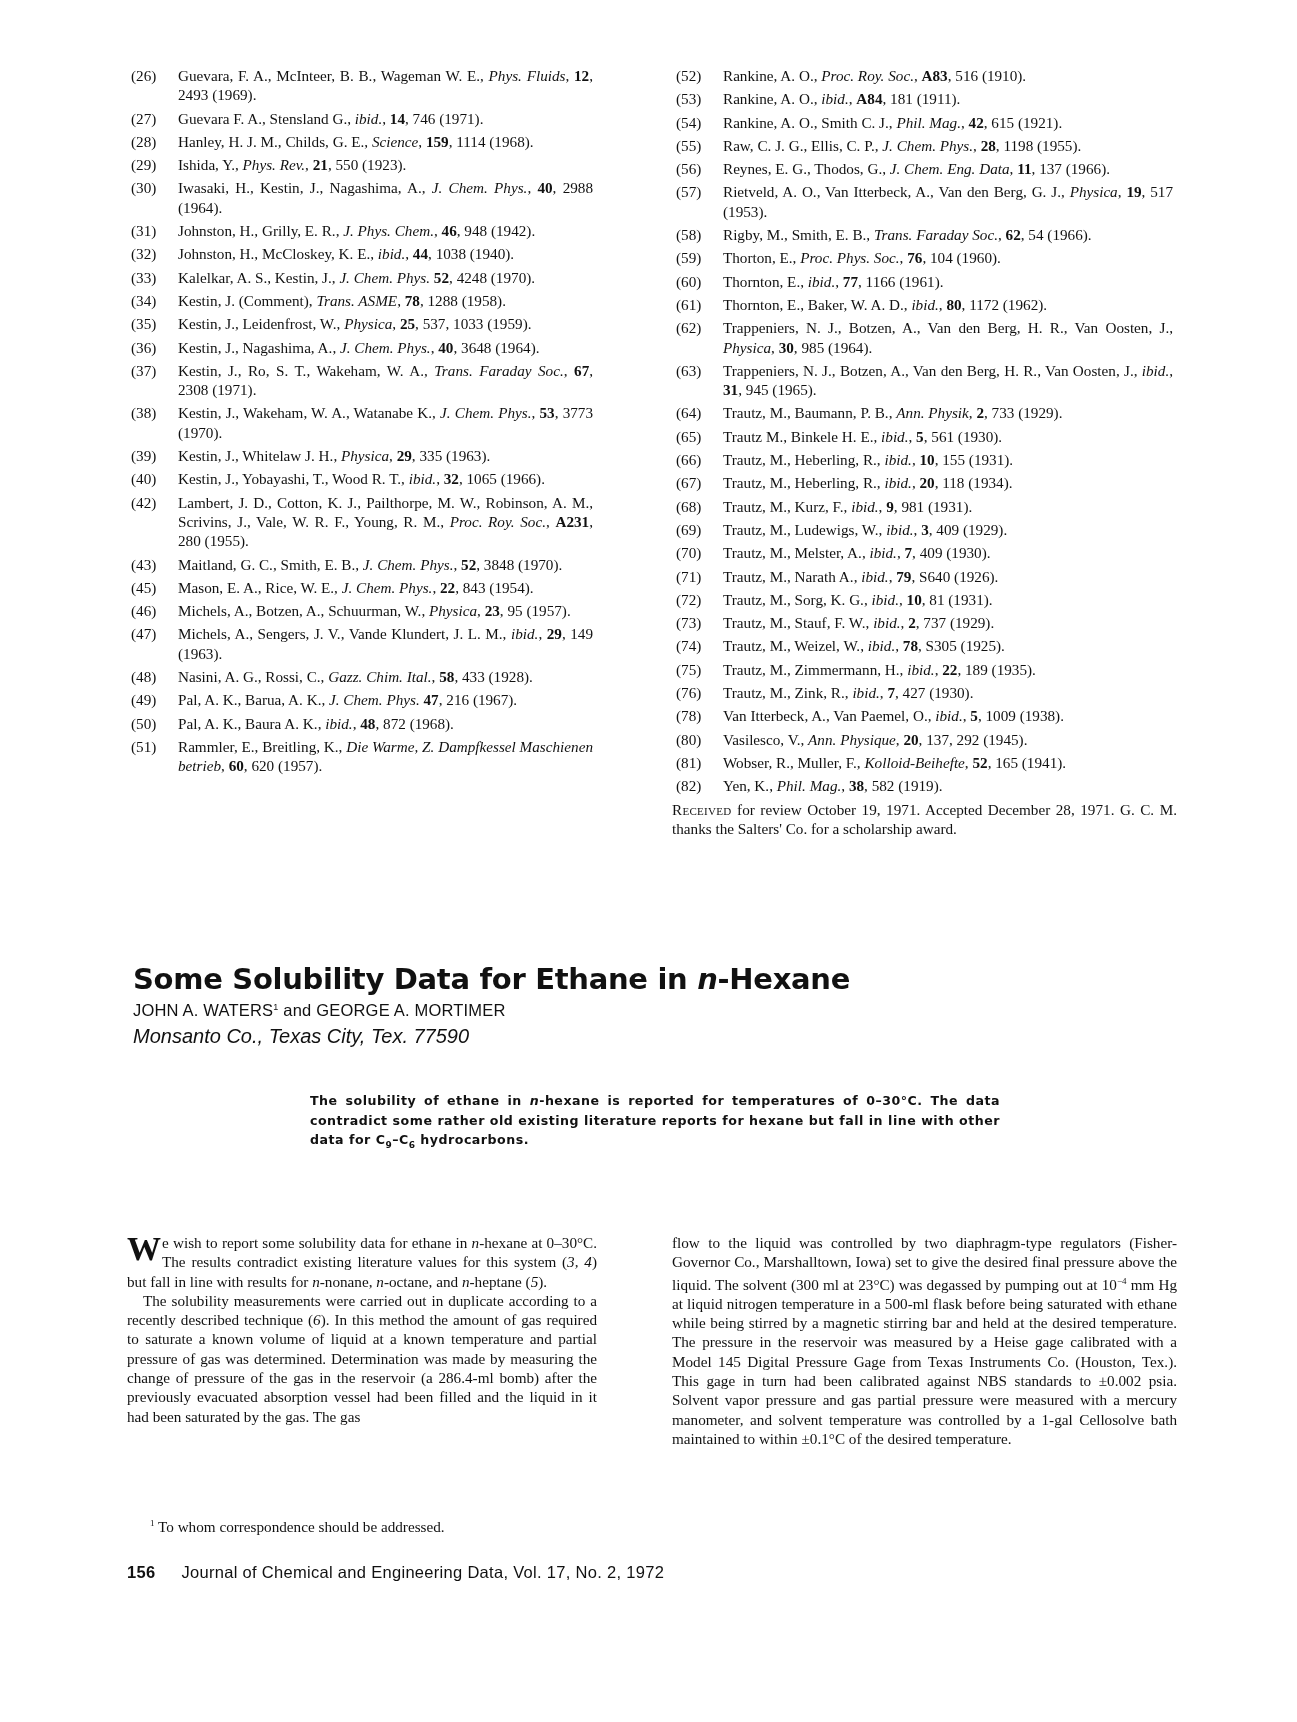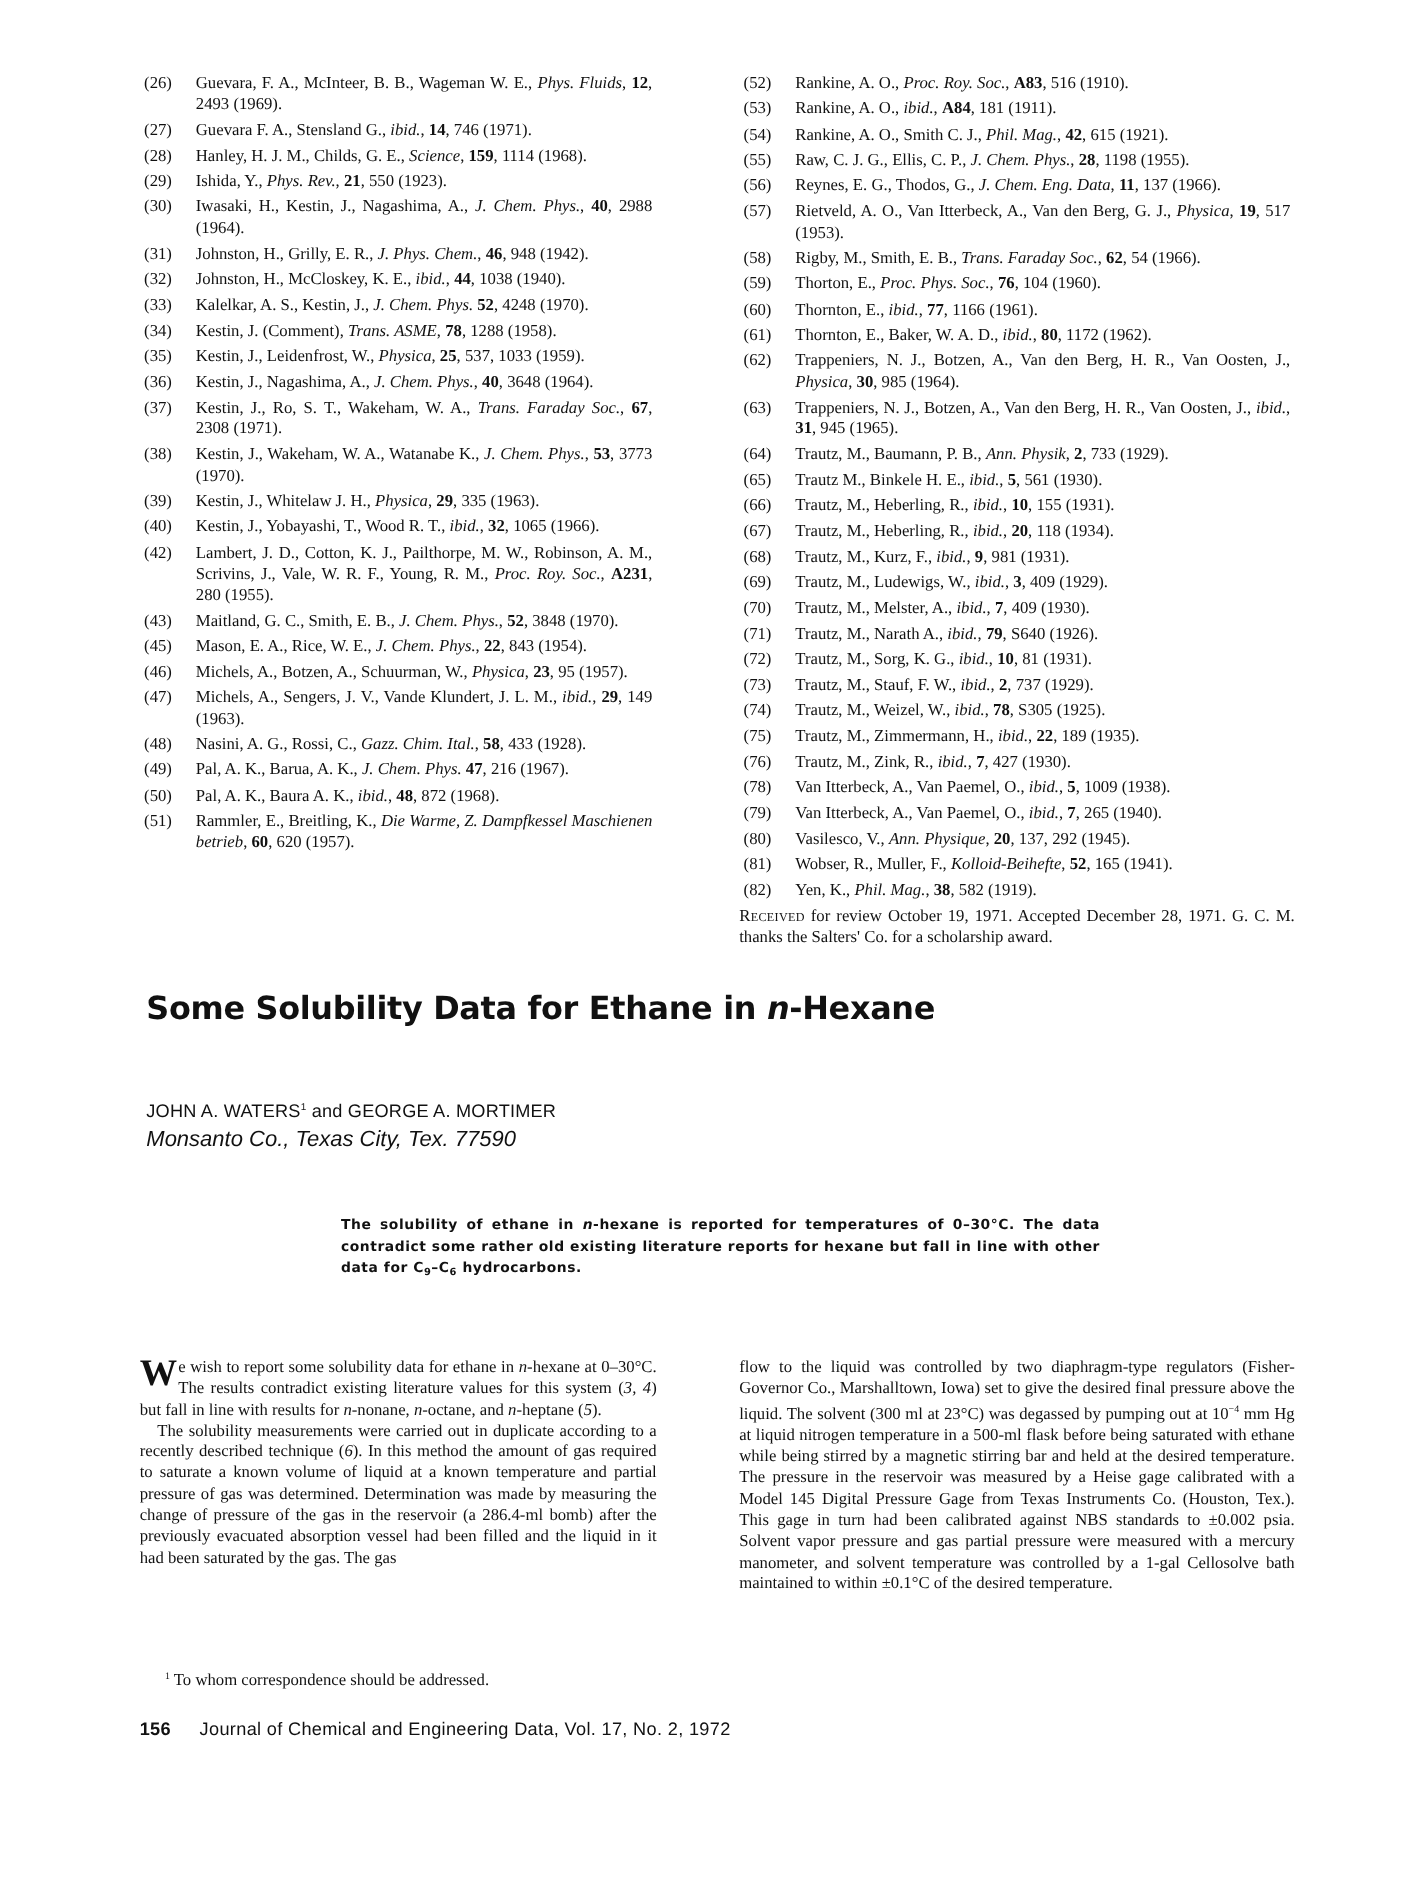--- a/index.html
+++ b/index.html
@@ -7,24 +7,24 @@
   .col { position:absolute; font-family:"Liberation Serif", "DejaVu Serif", serif; font-size:15.2px; line-height:19.3px; }
   .refs-left { left:127px; top:62px; width:470px; }
   .refs-right { left:672px; top:62px; width:505px; }
   .ref { display:flex; margin:4px; }
   .ref .num { width:47px; flex:0 0 47px; }
   .ref .txt { flex:1; text-align:justify; }
   i { font-style:italic; }
   b { font-weight:bold; }
   .received { margin-top:4px; text-align:justify; }
   .sc { font-variant:small-caps; letter-spacing:0.3px; }
-  .title { position:absolute; left:133px; top:899px; font-family:"DejaVu Sans", "Liberation Sans", sans-serif; font-weight:bold; font-size:29px; letter-spacing:-0.3px; color:#111; }
+  .title { position:absolute; left:133px; top:962px; font-family:"DejaVu Sans", "Liberation Sans", sans-serif; font-weight:bold; font-size:29px; letter-spacing:-0.3px; color:#111; }
   .authors { position:absolute; left:133px; top:1001px; font-family:Liberation Sans, sans-serif; font-size:16.5px; letter-spacing:0.2px; }
   .affil { position:absolute; left:133px; top:1025px; font-family:"Liberation Sans", "DejaVu Sans", sans-serif; font-size:20px; font-style:italic; }
-  .abstract { position:absolute; left:310px; top:1091px; width:690px; font-family:"DejaVu Sans", "Liberation Sans", sans-serif; font-weight:bold; font-size:12.6px; line-height:19.5px; letter-spacing:0.5px; text-align:justify;margin-top:12px; }
+  .abstract { position:absolute; left:310px; top:1091px; width:690px; font-family:"DejaVu Sans", "Liberation Sans", sans-serif; font-weight:bold; font-size:12.6px; line-height:19.5px; letter-spacing:0.5px; text-align:justify; }
   .body-left { left:127px; top:1233px; width:470px; text-align:justify; }
   .body-right { left:672px; top:1233px; width:505px; text-align:justify; }
   .dropcap { font-weight:bold; font-size:34px; line-height:20px; float:left; margin-right:1px; margin-top:6px; }
   .indent { text-indent:16px; }
   .footnote { position:absolute; left:150px; top:1518px; font-family:"Liberation Serif", "DejaVu Serif", serif; font-size:15.2px; }
   .footer { position:absolute; left:127px; top:1563px; font-family:"Liberation Sans", "DejaVu Sans", sans-serif; font-size:16.5px; letter-spacing:0.3px; }
   .footer .pg { font-weight:bold; margin-right:26px; }
   sup { font-size:9px; vertical-align:6px; }
   sub { font-size:9px; }
 </style>
@@ -230,24 +230,20 @@
       </div>
       <div class="ref">
         <span class="num">(76)</span>
         <span class="txt">Trautz, M., Zink, R., <i>ibid.</i>, <b>7</b>, 427 (1930).</span>
       </div>
       <div class="ref">
         <span class="num">(78)</span>
         <span class="txt">Van Itterbeck, A., Van Paemel, O., <i>ibid.</i>, <b>5</b>, 1009 (1938).</span>
       </div>
       <div class="ref">
-        <span class="num">(79)</span>
-        <span class="txt">Van Itterbeck, A., Van Paemel, O., <i>ibid.</i>, <b>7</b>, 265 (1940).</span>
-      </div>
-      <div class="ref">
         <span class="num">(80)</span>
         <span class="txt">Vasilesco, V., <i>Ann. Physique</i>, <b>20</b>, 137, 292 (1945).</span>
       </div>
       <div class="ref">
         <span class="num">(81)</span>
         <span class="txt">Wobser, R., Muller, F., <i>Kolloid-Beihefte</i>, <b>52</b>, 165 (1941).</span>
       </div>
       <div class="ref">
         <span class="num">(82)</span>
         <span class="txt">Yen, K., <i>Phil. Mag.</i>, <b>38</b>, 582 (1919).</span>

